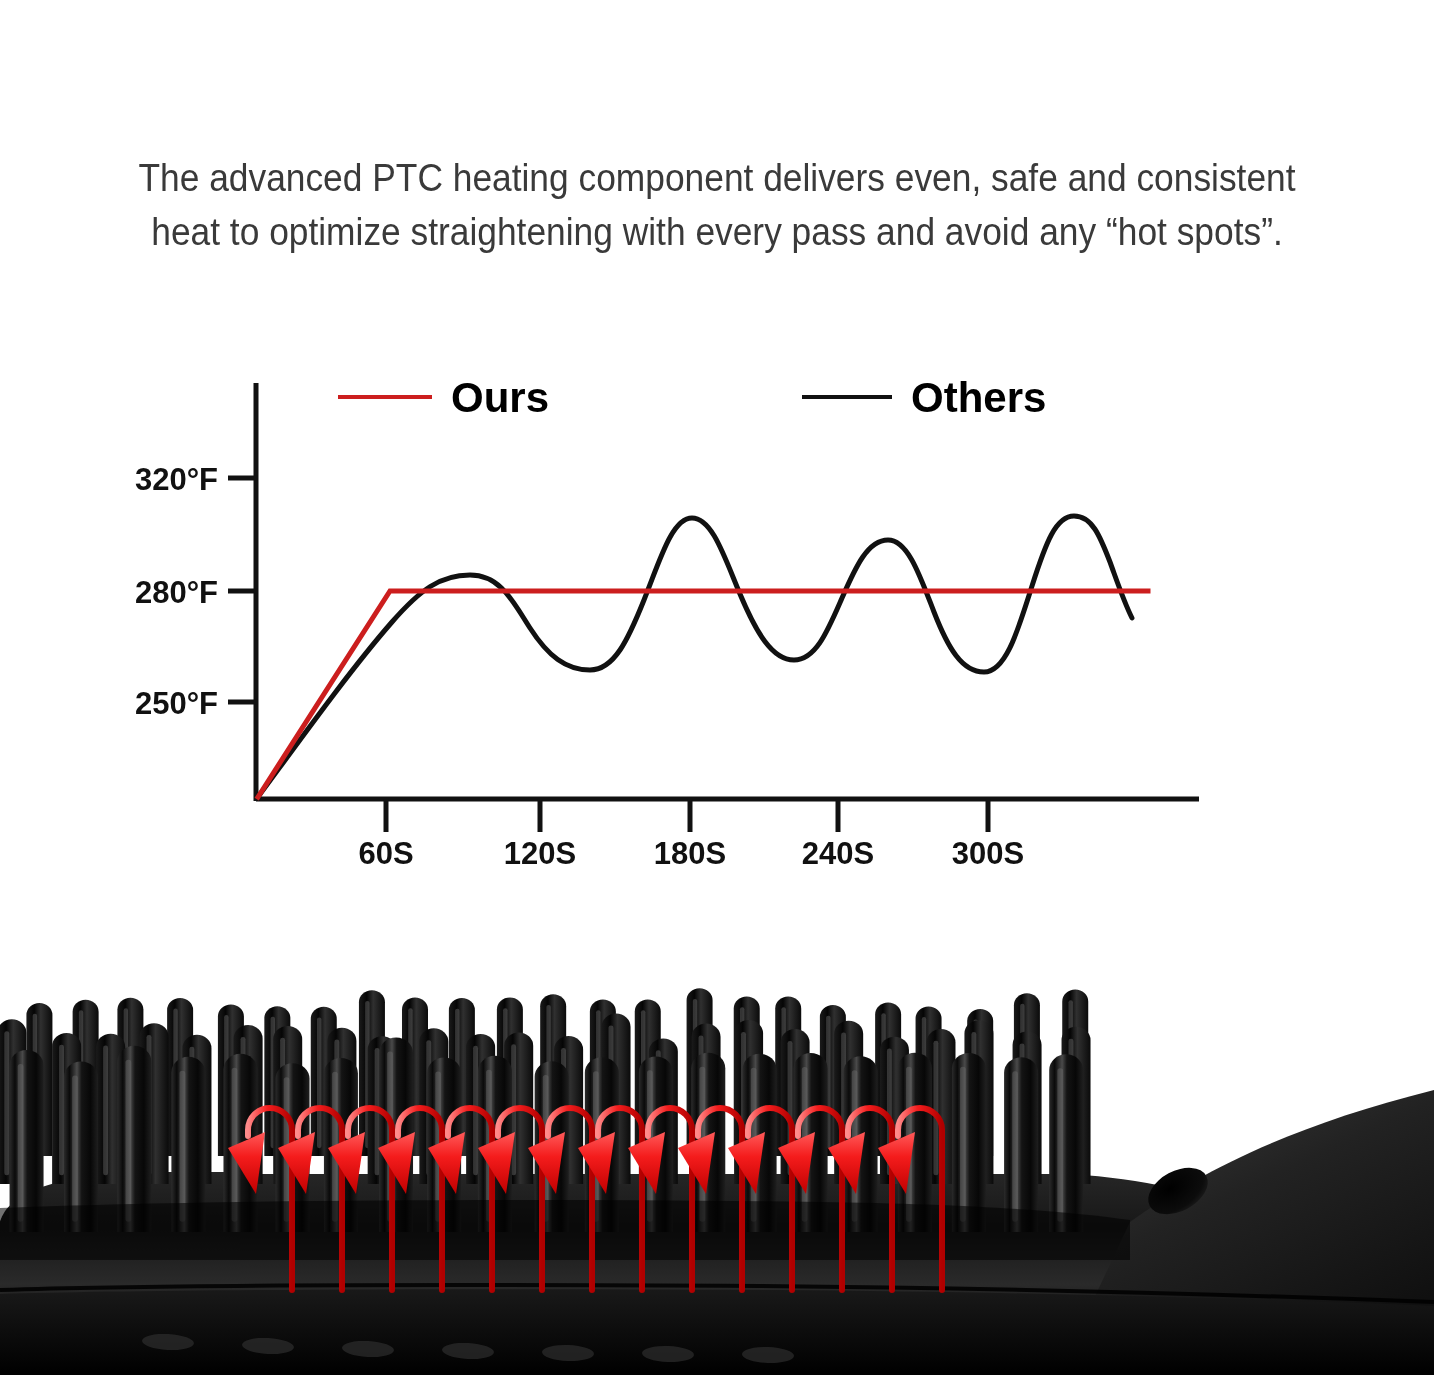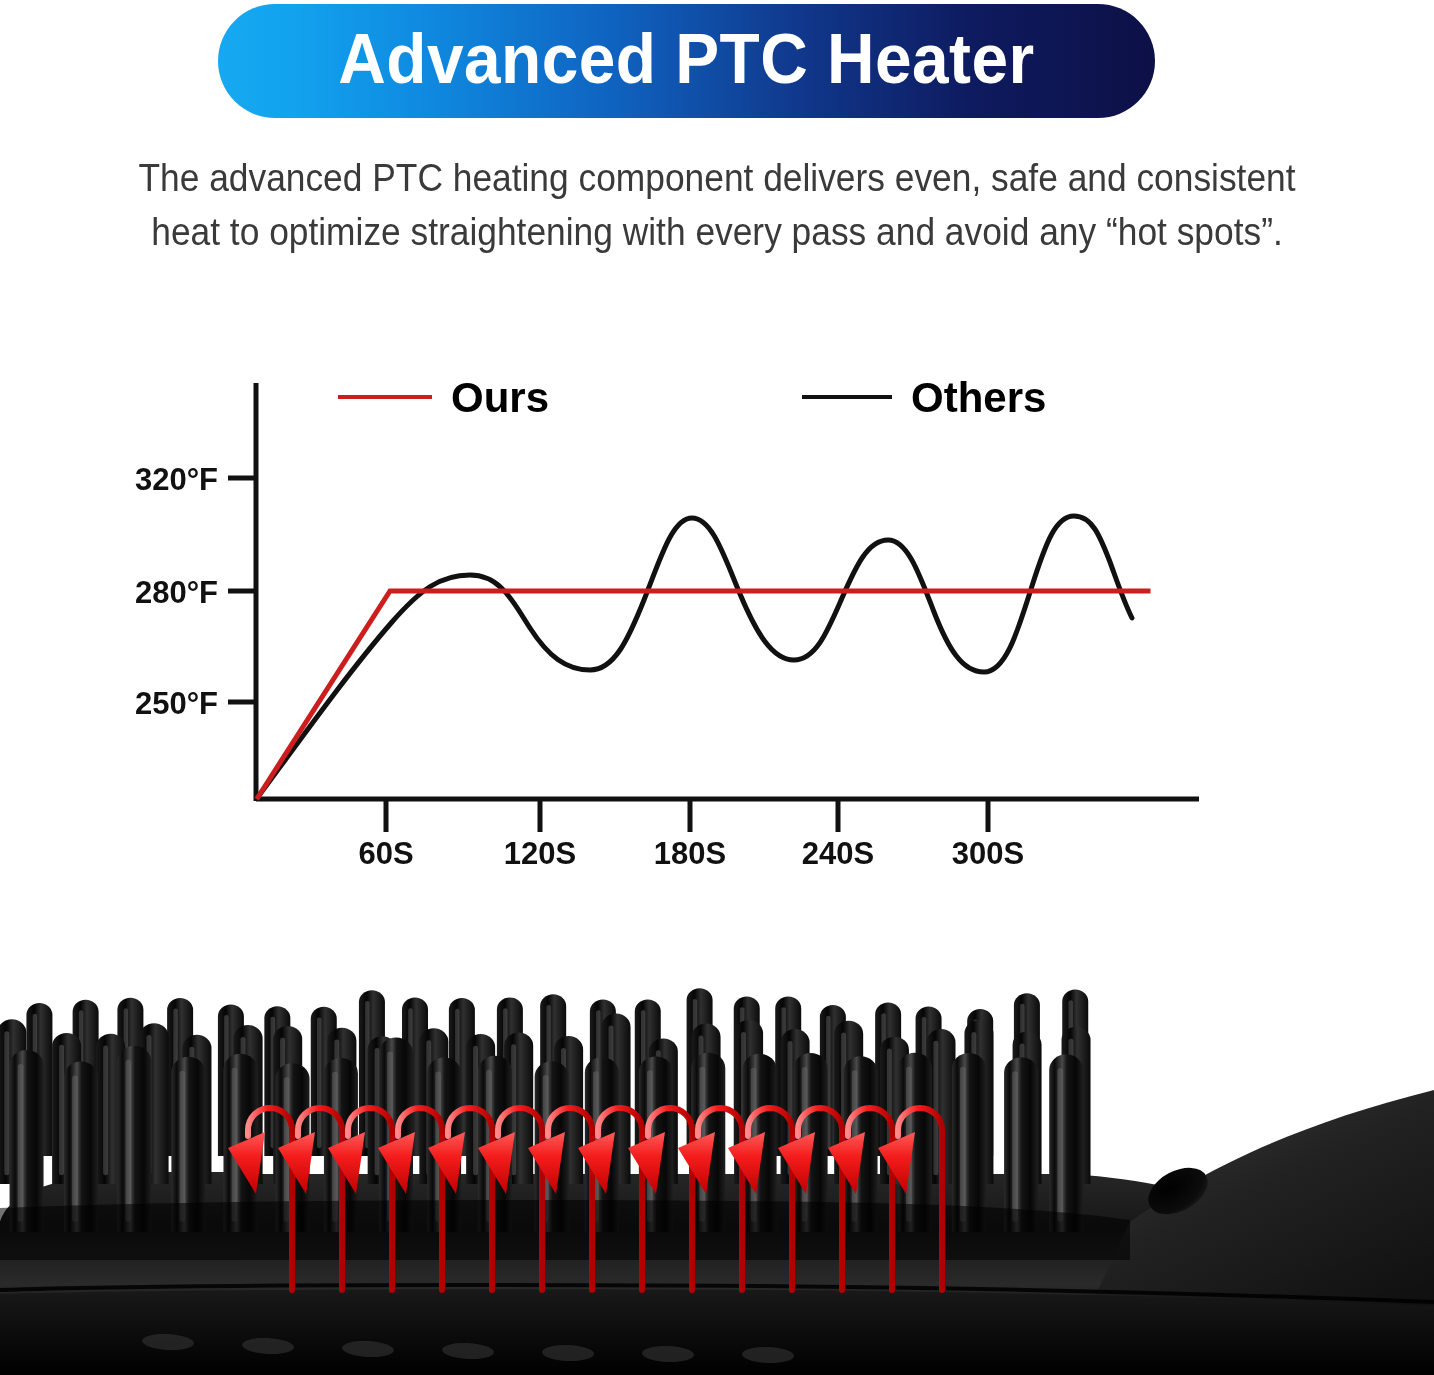--- a/index.html
+++ b/index.html
@@ -65,23 +65,20 @@
     width: 1434px; height: 415px;
     overflow: hidden; background: #ffffff;
   }
   #product-svg { position: absolute; left: 0; top: 0; }
 </style>
 </head>
 <body>
 
 <div id="page">
 
-  <div id="title-banner">
-    <span id="title-text">Advanced PTC Heater</span>
-  </div>
 
   <div id="subtitle">
     <span class="ln">The advanced PTC heating component delivers even, safe and consistent</span>
     <span class="ln">heat to optimize straightening with every pass and avoid any “hot spots”.</span>
   </div>
 
   <div id="chart-area">
     <svg id="chart-svg" width="1434" height="560" viewBox="0 0 1434 560">
 
       <g>

